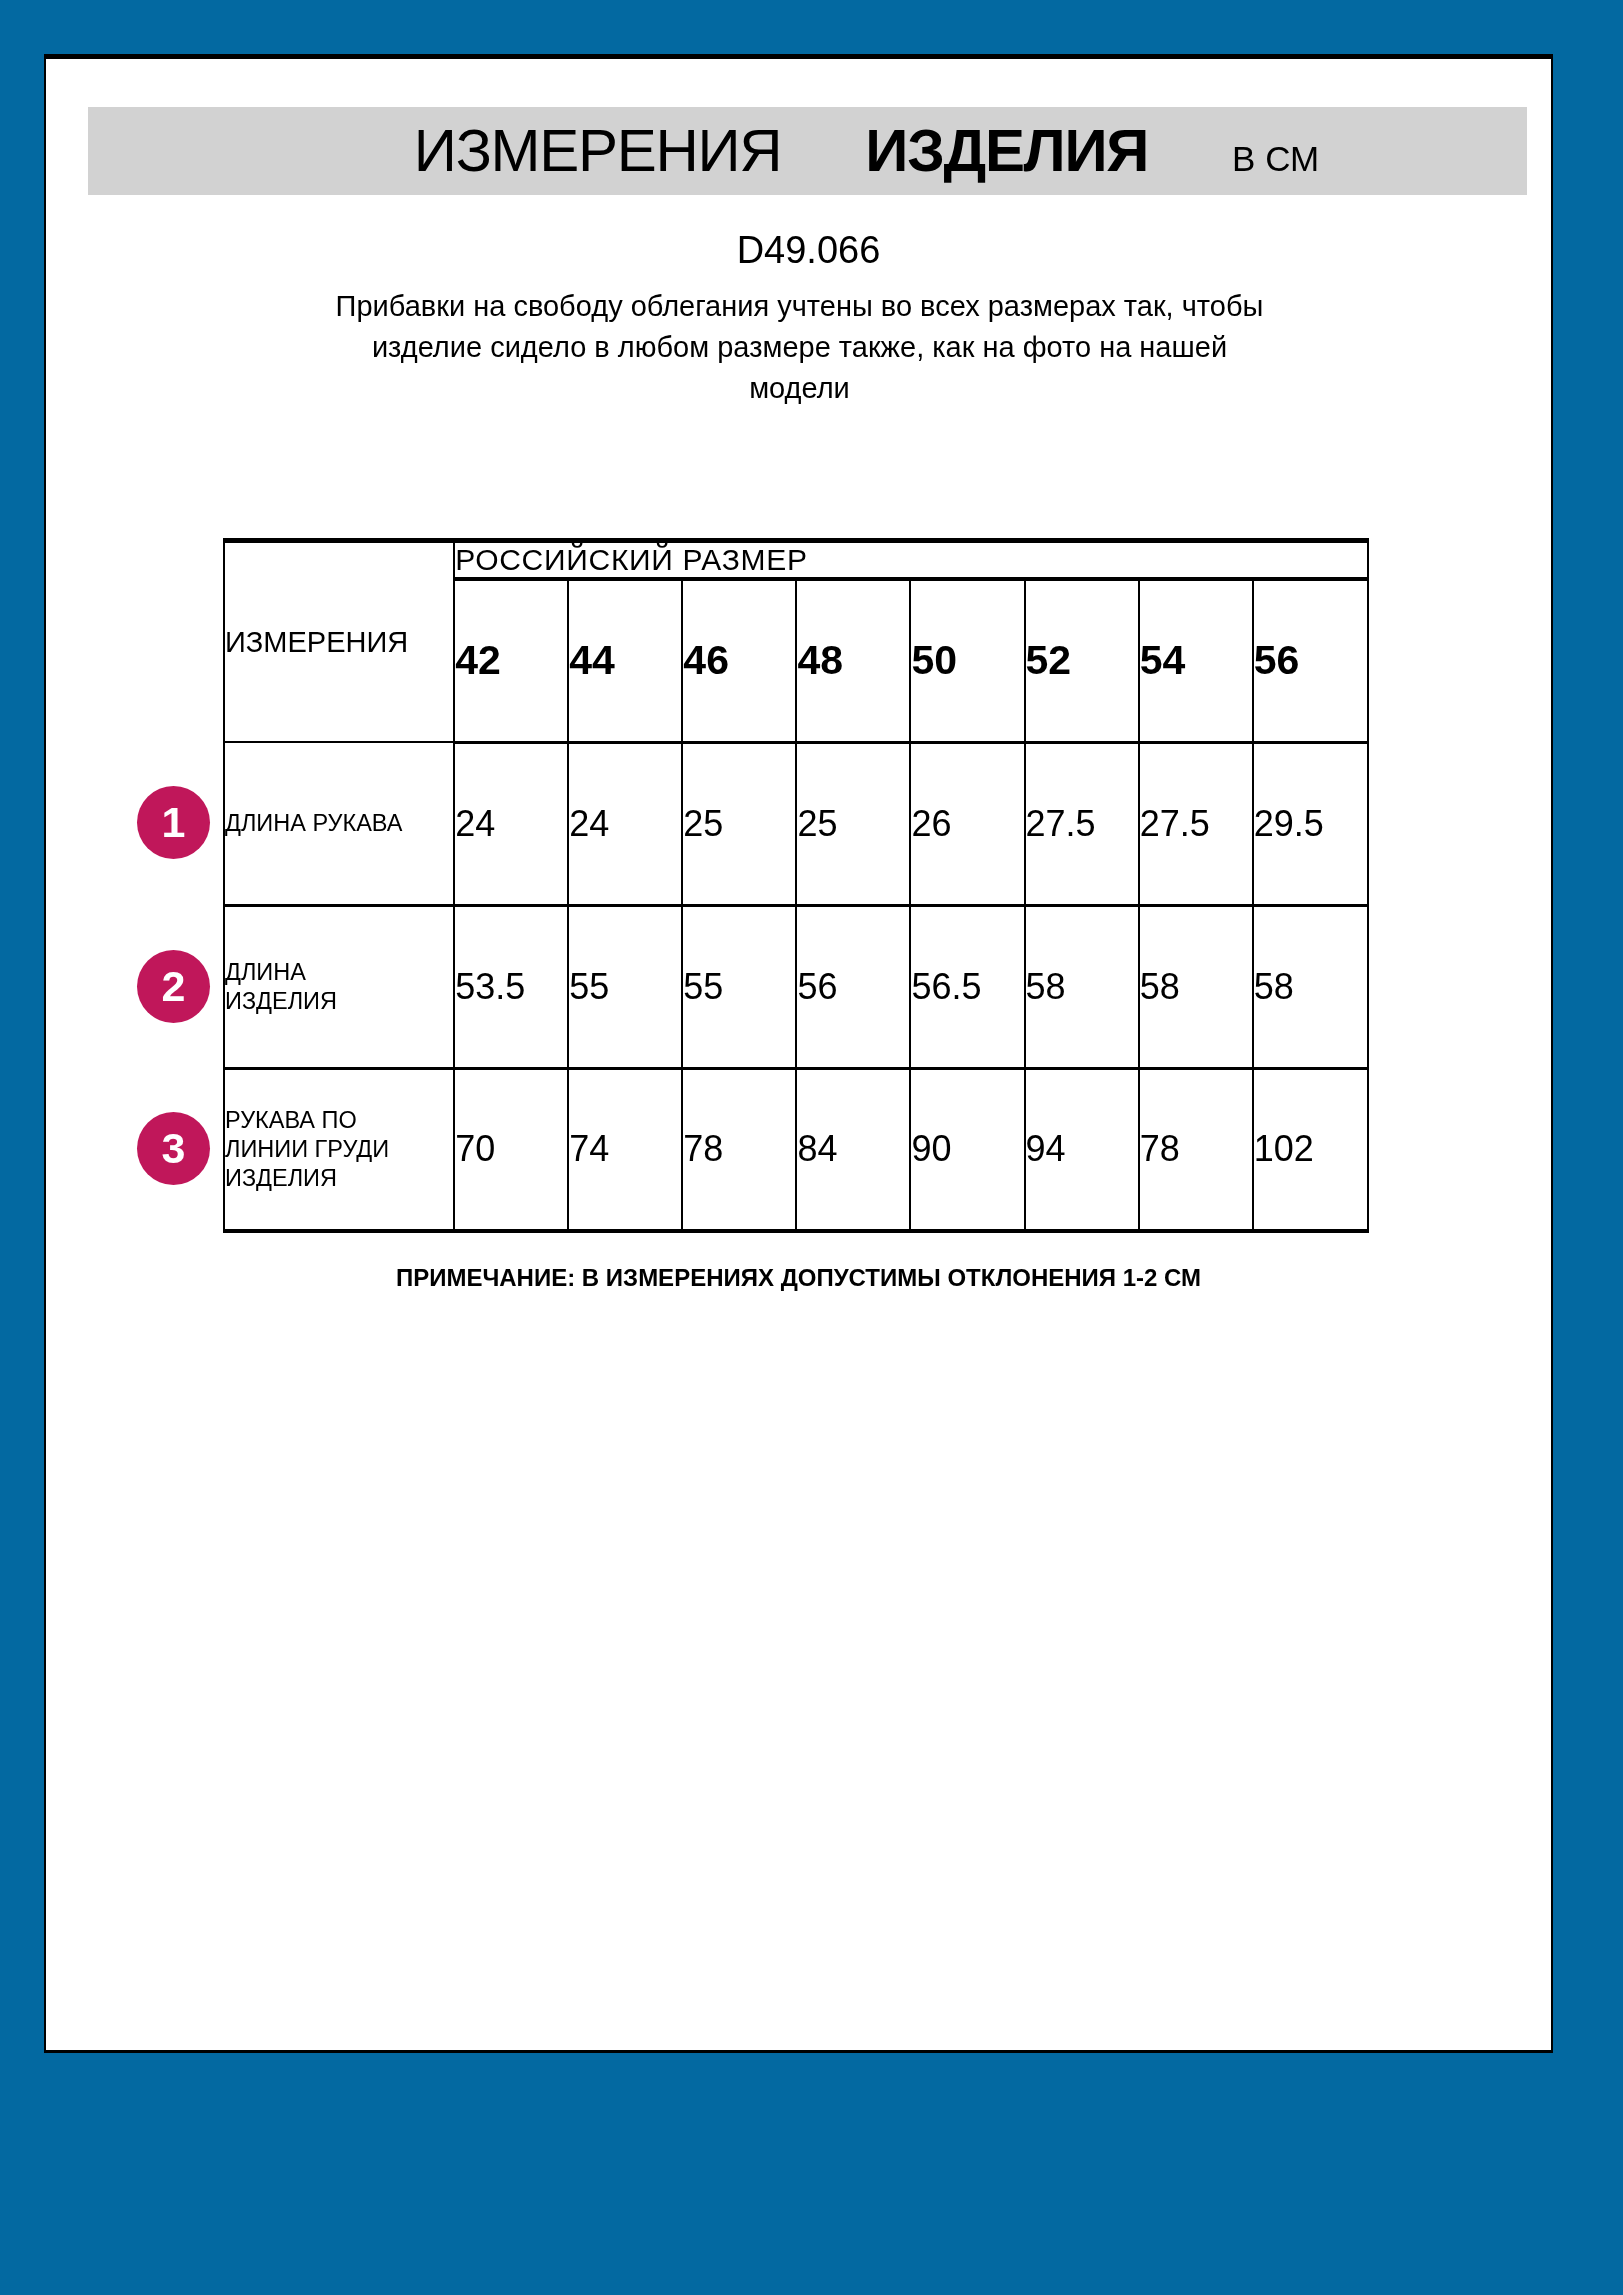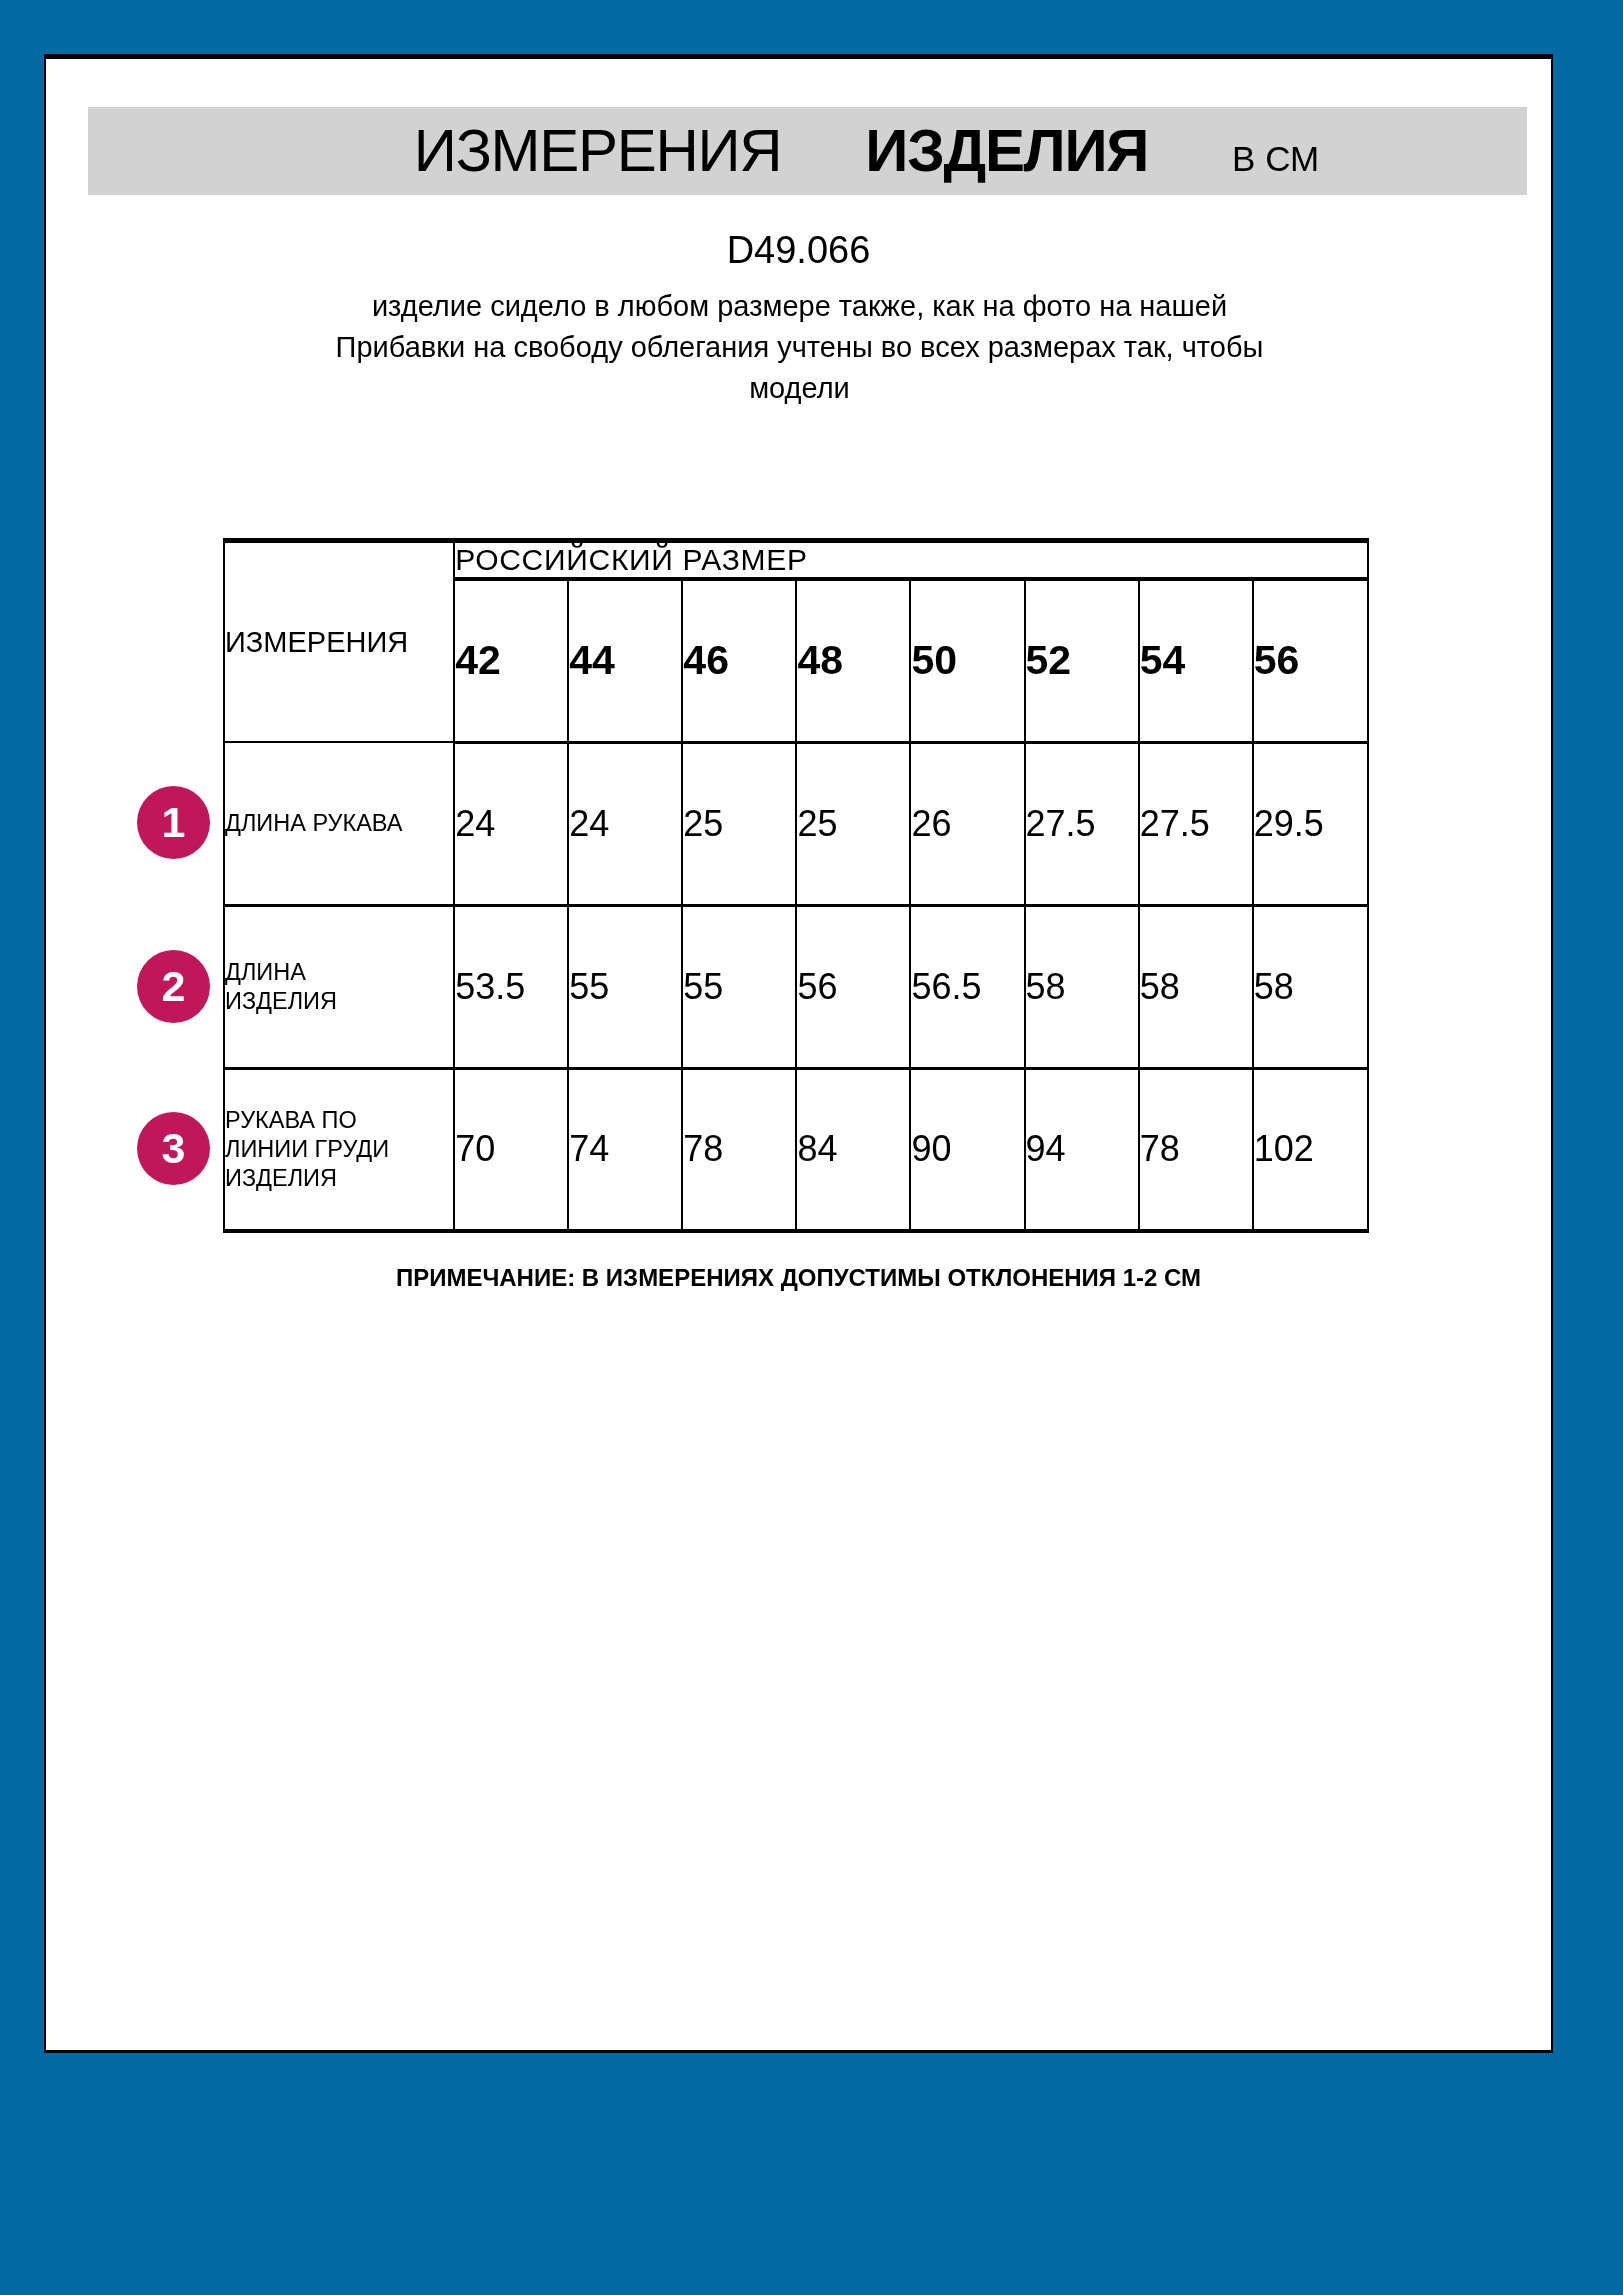--- a/index.html
+++ b/index.html
@@ -65,21 +65,21 @@
     white-space: nowrap;
   }
   .title-unit {
     font-size: 35px;
     font-weight: 400;
     letter-spacing: 0px;
     white-space: nowrap;
   }
   .product-code {
     position: absolute;
-    left: 44px;
+    left: 54px;
     top: 229px;
     width: 1509px;
     text-align: center;
     font-size: 38px;
     font-weight: 400;
   }
   .description {
     position: absolute;
     left: 110px;
     top: 286px;
@@ -176,22 +176,22 @@
 
   <div class="title-band">
     <span class="title-w1">ИЗМЕРЕНИЯ</span>
     <span class="title-w2">ИЗДЕЛИЯ</span>
     <span class="title-unit">В СМ</span>
   </div>
 
   <div class="product-code">D49.066</div>
 
   <div class="description">
+    <div>Прибавки на свободу облегания учтены во всех размерах так, чтобы</div>
     <div>изделие сидело в любом размере также, как на фото на нашей</div>
-    <div>Прибавки на свободу облегания учтены во всех размерах так, чтобы</div>
     <div>модели</div>
   </div>
 
   <table class="size-table">
     <colgroup>
       <col style="width:230px">
       <col style="width:114px">
         <col style="width:114px">
         <col style="width:114px">
         <col style="width:114px">

